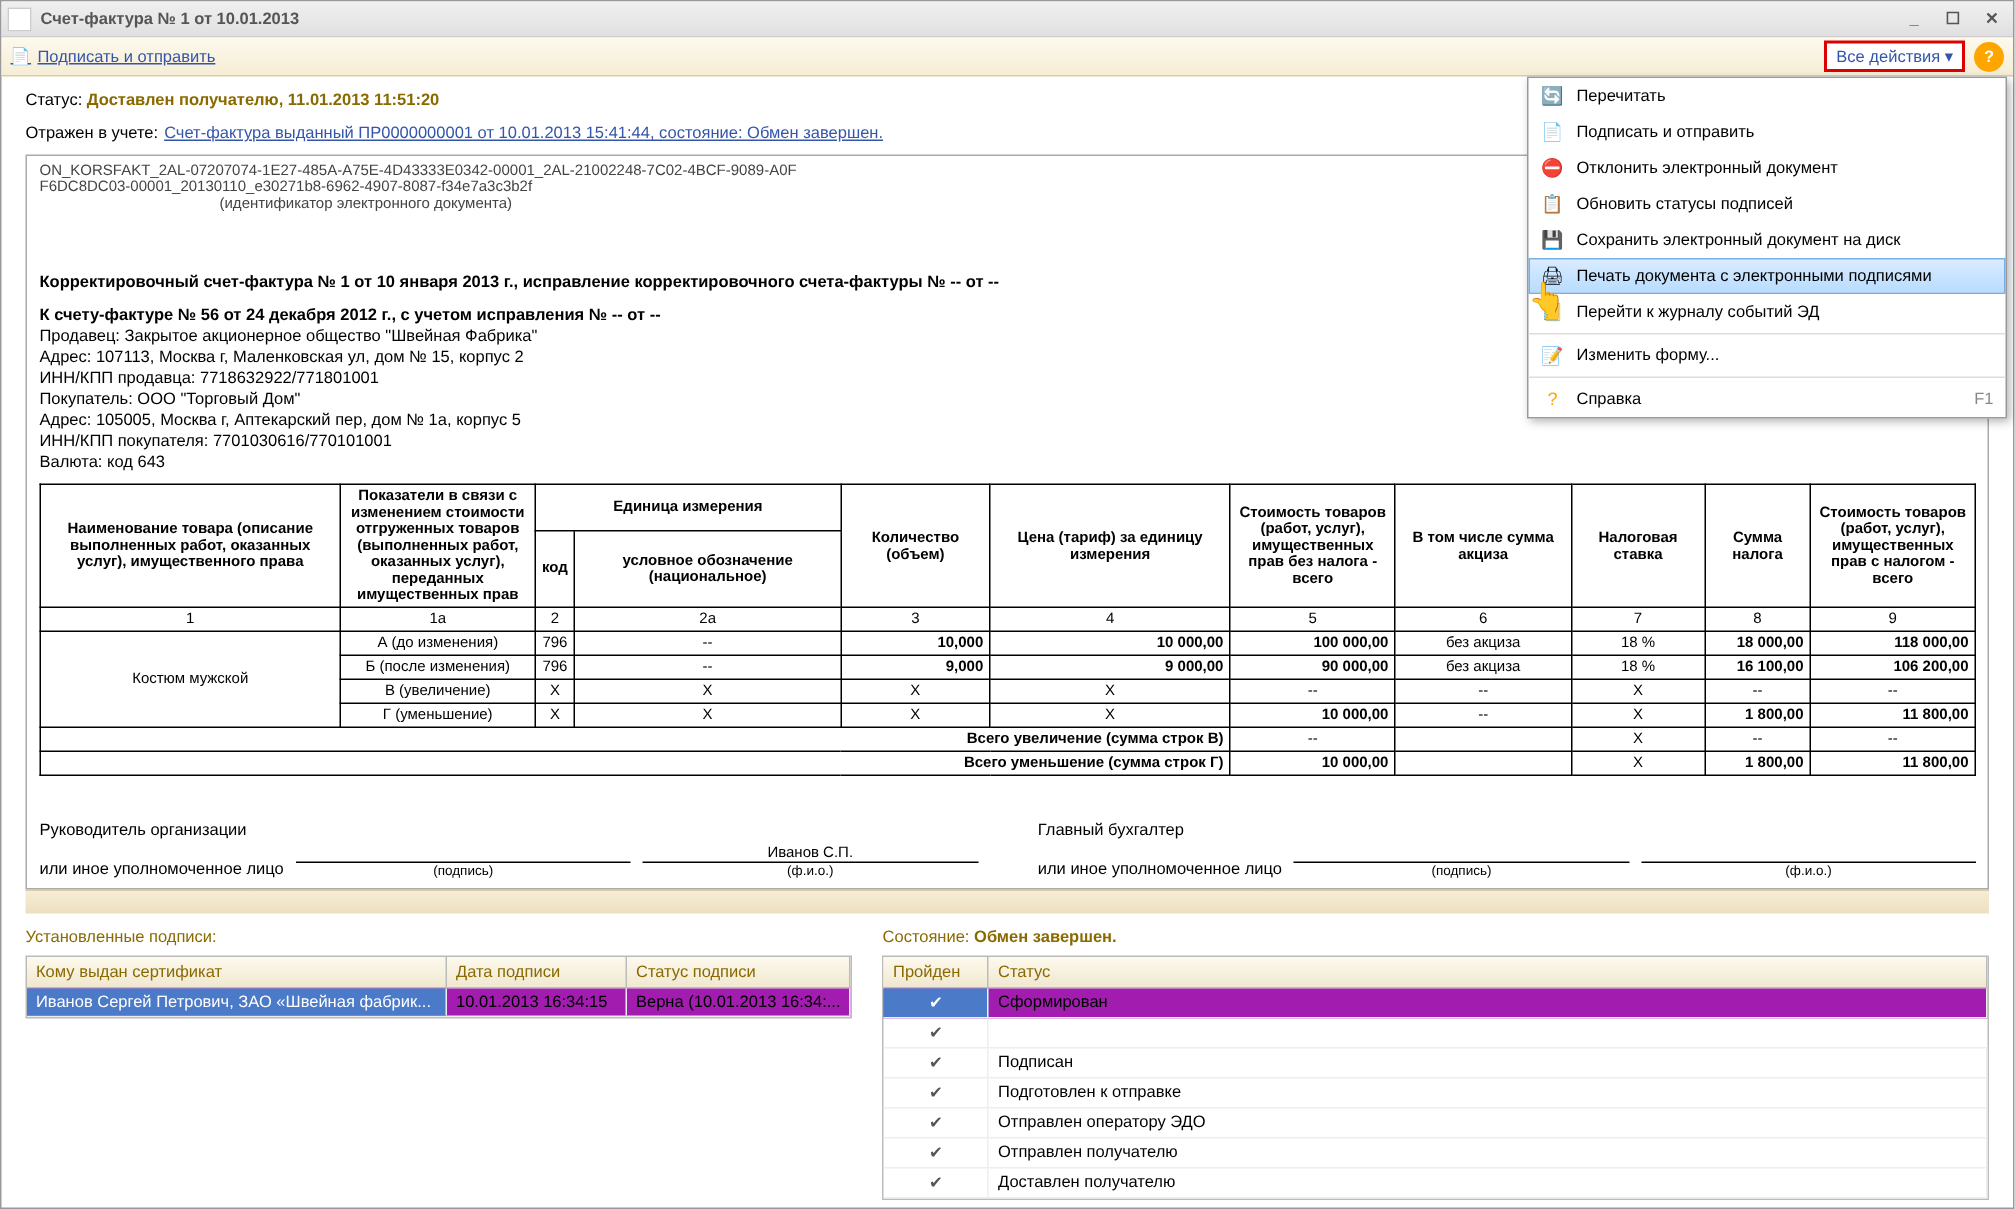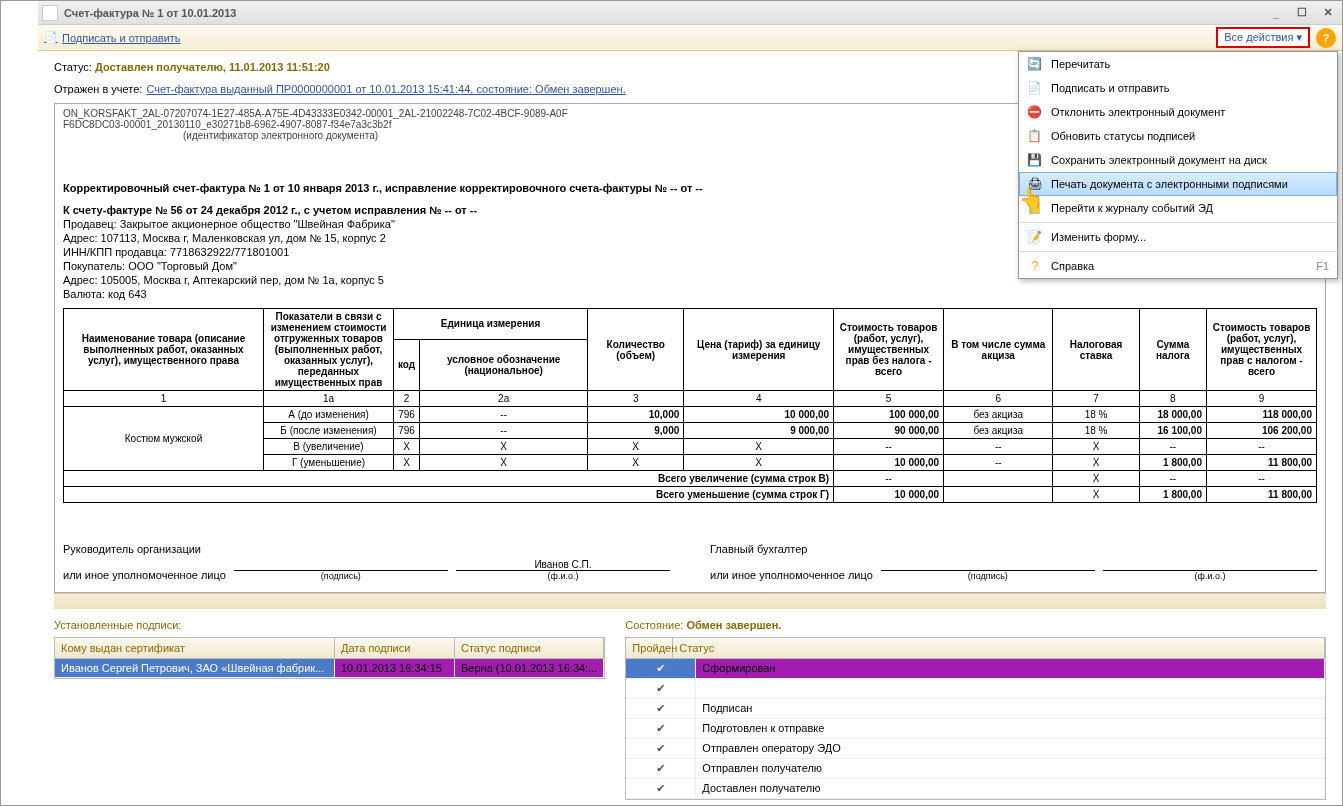--- a/index.html
+++ b/index.html
@@ -1,17 +1,17 @@
 <!DOCTYPE html>
 <html><head>
 <meta charset="utf-8">
 <style>
 * { box-sizing: border-box; margin: 0; padding: 0; }
 body { font-family: Arial, sans-serif; font-size: 11px; background: #fff; color: #000; overflow: hidden; }
-.window { width: 1343px; height: 806px; position: relative; border: 1px solid #999; background: #fff; padding-left: 37px; }
+.window { width: 1343px; height: 806px; position: relative; border: 1px solid #999; background: #fff; }
 .titlebar { height: 24px; background: linear-gradient(#f0f0f0,#e0e0e0); border-bottom: 1px solid #ccc; display: flex; align-items: center; padding: 0 4px; }
 .titlebar-icon { width: 16px; height: 16px; background: #fff; border: 1px solid #ccc; margin-right: 6px; }
 .titlebar-text { font-weight: bold; flex: 1; color: #555; }
 .titlebar-btns { display: flex; gap: 6px; }
 .titlebar-btn { width: 20px; height: 16px; display: flex; align-items: center; justify-content: center; cursor: pointer; color: #555; font-weight: bold; }
 .toolbar { height: 26px; background: linear-gradient(#fdf9ed,#f5edd5); border-bottom: 1px solid #d8ccaa; display: flex; align-items: center; padding: 0 6px; }
 .toolbar-link { color: #3355aa; text-decoration: underline; cursor: pointer; display: flex; align-items: center; gap: 4px; }
 .toolbar-icon { width: 14px; height: 14px; display: inline-block; }
 .toolbar-right { margin-left: auto; display: flex; align-items: center; gap: 6px; }
 .all-actions-btn { border: 2px solid #d00; background: #fff; color: #3355aa; padding: 2px 6px; cursor: pointer; font-size: 11px; position: relative; }
@@ -29,21 +29,21 @@
 .doc-inner { padding: 4px 8px 20px 8px; }
 .id-line { font-size: 10px; color: #444; }
 .id-caption { font-size: 10px; color: #444; margin-left: 120px; margin-bottom: 20px; }
 .decree { text-align: right; font-size: 10px; color: #555; margin-bottom: 6px; }
 .doc-title { font-weight: bold; margin: 10px 0 2px 0; }
 .doc-sub { margin-bottom: 2px; }
 .tbl { border-collapse: collapse; width: 100%; margin-top: 8px; font-size: 10px; }
 .tbl th, .tbl td { border: 1px solid #000; padding: 2px 4px; text-align: center; }
 .tbl td.left { text-align: center; }
 .tbl td.right { text-align: right; font-weight: bold; }
-.sign-row { display: flex; margin-top: 40px; gap: 40px; }
+.sign-row { display: flex; margin-top: 30px; gap: 40px; }
 .sign-block { flex: 1; }
 .sign-line { display: flex; gap: 8px; align-items: flex-end; margin-top: 4px; }
 .uline { border-bottom: 1px solid #000; min-width: 100px; text-align: center; font-size: 10px; }
 .ucap { font-size: 9px; text-align: center; }
 .scrollbar-bottom { height: 16px; background: linear-gradient(#f5edd5,#ede0c0); border-top: 1px solid #d8ccaa; }
 .bottom-area { display: flex; gap: 20px; margin-top: 10px; }
 .panel { flex: 1; }
 .panel-title { color: #8a6a00; margin-bottom: 6px; }
 .panel-title .bold { font-weight: bold; }
 .grid { border: 1px solid #bbb; }
@@ -110,20 +110,21 @@
         <div class="id-line">F6DC8DC03-00001_20130110_e30271b8-6962-4907-8087-f34e7a3c3b2f</div>
         <div class="id-caption">(идентификатор электронного документа)</div>
         <div class="decree">к постановлению Правительств</div>
         <div class="doc-title">Корректировочный счет-фактура № 1 от 10 января 2013 г., исправление корректировочного счета-фактуры № -- от --</div>
         <div class="doc-title">К счету-фактуре № 56 от 24 декабря 2012 г., с учетом исправления № -- от --</div>
         <div class="doc-sub">Продавец: Закрытое акционерное общество "Швейная Фабрика"</div>
         <div class="doc-sub">Адрес: 107113, Москва г, Маленковская ул, дом № 15, корпус 2</div>
         <div class="doc-sub">ИНН/КПП продавца: 7718632922/771801001</div>
         <div class="doc-sub">Покупатель: ООО "Торговый Дом"</div>
         <div class="doc-sub">Адрес: 105005, Москва г, Аптекарский пер, дом № 1а, корпус 5</div>
+        <div class="doc-sub">ИНН/КПП покупателя: 7701030616/770101001</div>
         <div class="doc-sub">Валюта: код 643</div>
 
         <table class="tbl">
           <tbody>
               <tr>
             <th rowspan="2" style="width:200px">Наименование товара (описание выполненных работ, оказанных услуг), имущественного права</th>
             <th rowspan="2" style="width:130px">Показатели в связи с изменением стоимости отгруженных товаров (выполненных работ, оказанных услуг), переданных имущественных прав</th>
             <th colspan="2">Единица измерения</th>
             <th rowspan="2">Количество (объем)</th>
             <th rowspan="2">Цена (тариф) за единицу измерения</th>
@@ -265,21 +266,21 @@
             <div class="cell" style="width:280px">Иванов Сергей Петрович, ЗАО «Швейная фабрик...</div>
             <div class="cell" style="width:120px">10.01.2013 16:34:15</div>
             <div class="cell" style="flex:1">Верна (10.01.2013 16:34:...</div>
           </div>
         </div>
       </div>
       <div class="panel">
         <div class="panel-title"><span>Состояние:</span> <span class="bold">Обмен завершен.</span></div>
         <div class="grid">
           <div class="grid-head">
-            <div class="cell" style="width:47px">Пройден</div>
+            <div class="cell" style="width:70px">Пройден</div>
             <div class="cell" style="flex:1">Статус</div>
           </div>
           <div id="state-rows">
               <div class="grid-row sel">
                 <div class="cell check" style="width:70px;text-align:center">✔</div>
                 <div class="cell" style="flex:1">Сформирован</div>
               </div>
               <div class="grid-row">
                 <div class="cell check" style="width:70px;text-align:center">✔</div>
               </div>

